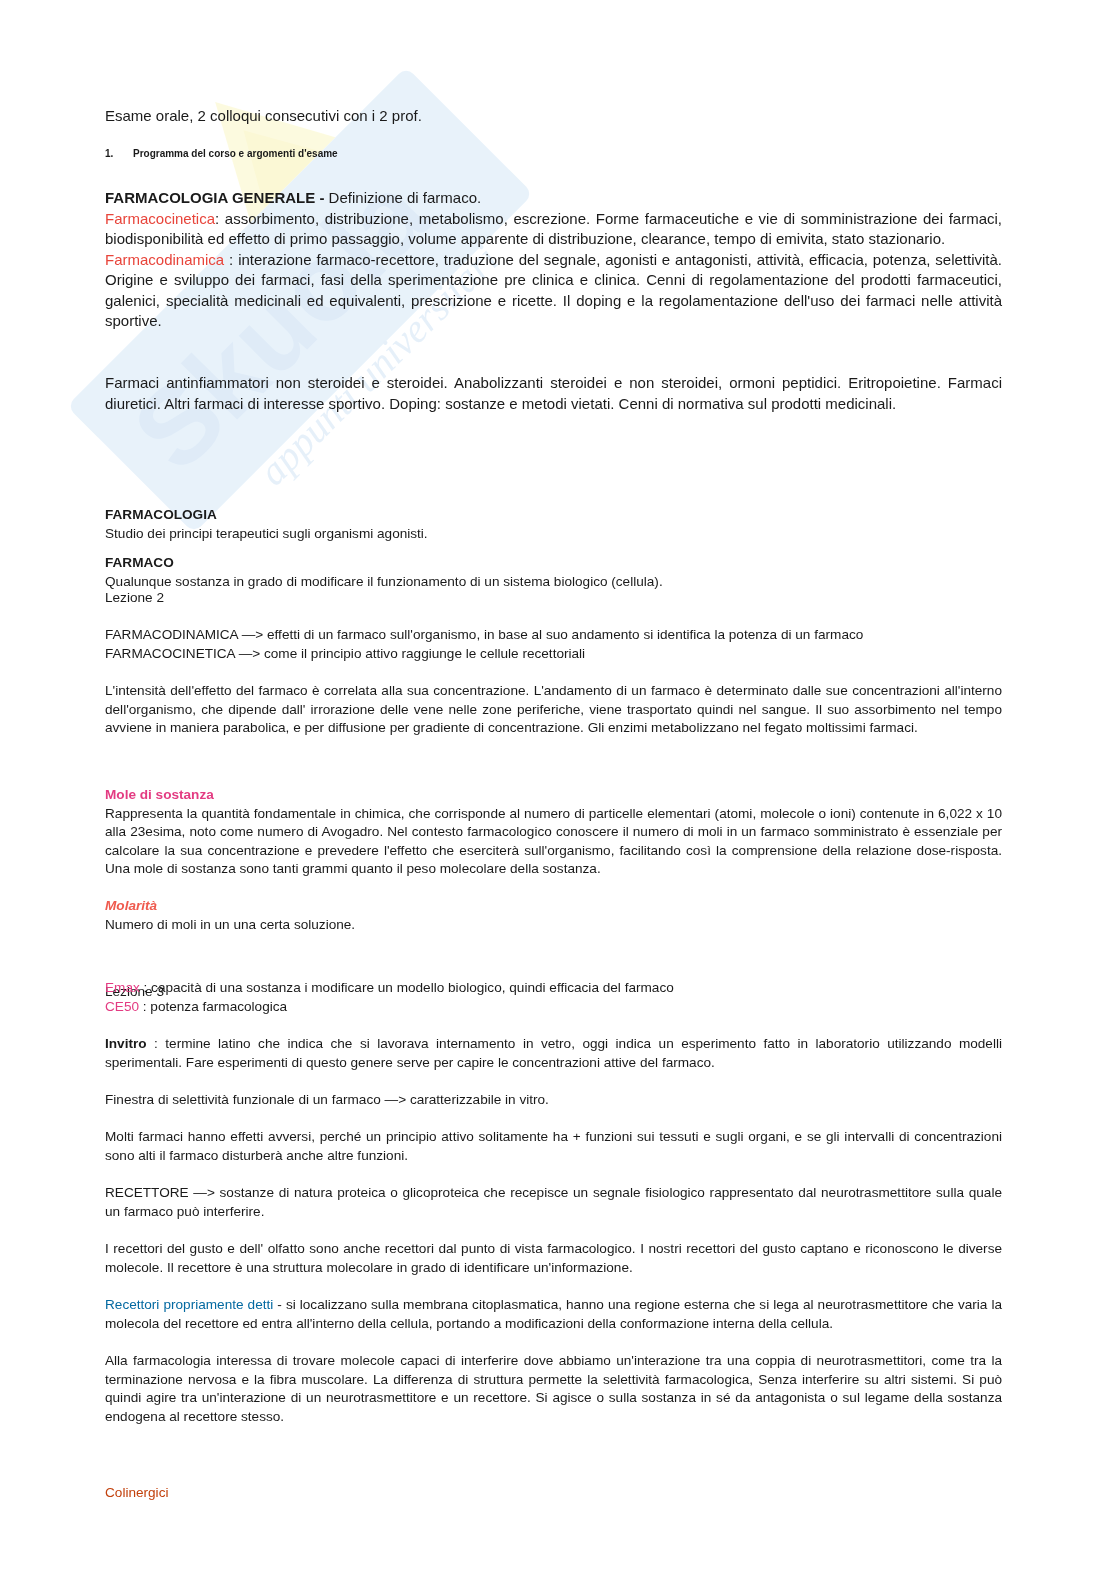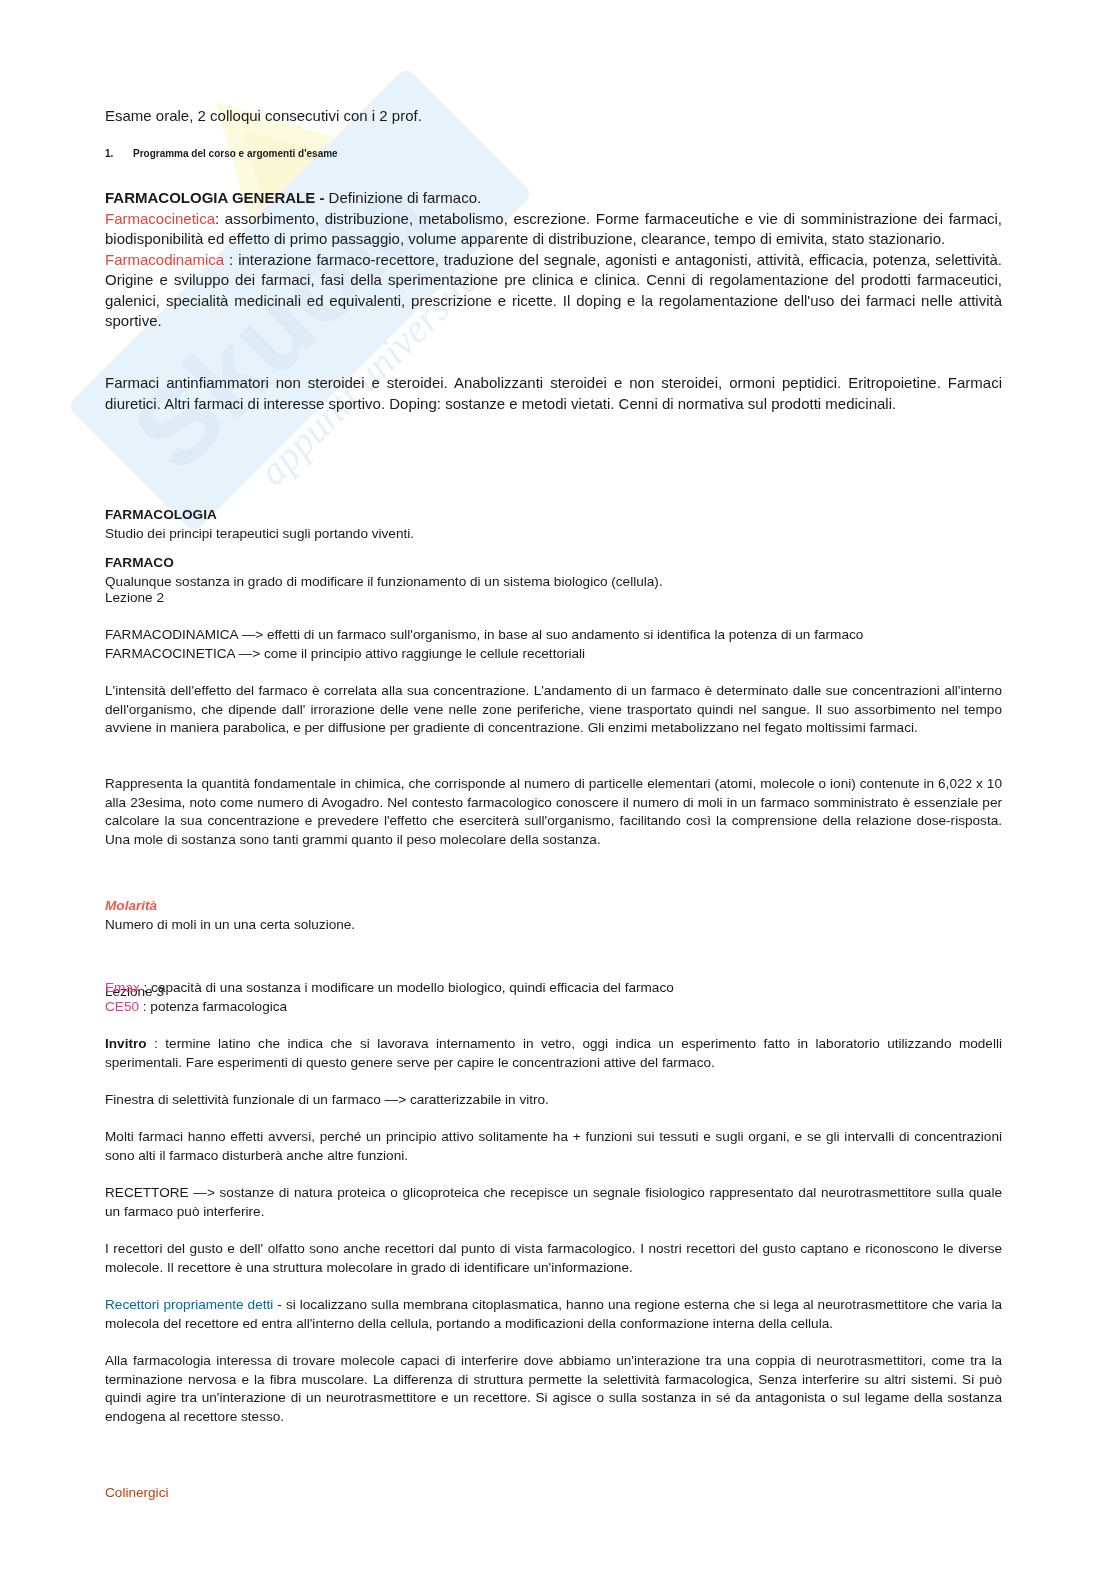--- a/index.html
+++ b/index.html
@@ -47,35 +47,36 @@
     <p><span class="red">Farmacocinetica</span><span>: assorbimento, distribuzione, metabolismo, escrezione. Forme farmaceutiche e vie di somministrazione dei farmaci, biodisponibilità ed effetto di primo passaggio, volume apparente di distribuzione, clearance, tempo di emivita, stato stazionario.</span></p>
     <p><span class="red">Farmacodinamica</span><span> : interazione farmaco-recettore, traduzione del segnale, agonisti e antagonisti, attività, efficacia, potenza, selettività. Origine e sviluppo dei farmaci, fasi della sperimentazione pre clinica e clinica. Cenni di regolamentazione del prodotti farmaceutici, galenici, specialità medicinali ed equivalenti, prescrizione e ricette. Il doping e la regolamentazione dell'uso dei farmaci nelle attività sportive.</span></p>
   </div>
 
   <div class="blk lg" style="top:373px">
     <p>Farmaci antinfiammatori non steroidei e steroidei. Anabolizzanti steroidei e non steroidei, ormoni peptidici. Eritropoietine. Farmaci diuretici. Altri farmaci di interesse sportivo. Doping: sostanze e metodi vietati. Cenni di normativa sul prodotti medicinali.</p>
   </div>
 
   <div class="blk sm" style="top:495px">
     <p class="b">FARMACOLOGIA</p>
-    <p>Studio dei principi terapeutici sugli portando viventi.</p>
+    <p>Studio dei principi terapeutici sugli organismi agonisti.</p>
     <p class="b">FARMACO</p>
     <p>Qualunque sostanza in grado di modificare il funzionamento di un sistema biologico (cellula).</p>
   </div>
 
   <p class="blk sm" style="top:589px">Lezione 2</p>
 
   <div class="blk sm" style="top:626px">
     <p>FARMACODINAMICA —&gt; effetti di un farmaco sull'organismo, in base al suo andamento si identifica la potenza di un farmaco</p>
     <p>FARMACOCINETICA —&gt; come il principio attivo raggiunge le cellule recettoriali</p>
   </div>
 
   <p class="blk sm" style="top:682px">L'intensità dell'effetto del farmaco è correlata alla sua concentrazione. L'andamento di un farmaco è determinato dalle sue concentrazioni all'interno dell'organismo, che dipende dall' irrorazione delle vene nelle zone periferiche, viene trasportato quindi nel sangue. Il suo assorbimento nel tempo avviene in maniera parabolica, e per diffusione per gradiente di concentrazione. Gli enzimi metabolizzano nel fegato moltissimi farmaci.</p>
 
   <div class="blk sm" style="top:775px">
+    <p class="b pink">Mole di sostanza</p>
     <p>Rappresenta la quantità fondamentale in chimica, che corrisponde al numero di particelle elementari (atomi, molecole o ioni) contenute in 6,022 x 10 alla 23esima, noto come numero di Avogadro. Nel contesto farmacologico conoscere il numero di moli in un farmaco somministrato è essenziale per calcolare la sua concentrazione e prevedere l'effetto che eserciterà sull'organismo, facilitando così la comprensione della relazione dose-risposta. Una mole di sostanza sono tanti grammi quanto il peso molecolare della sostanza.</p>
   </div>
 
   <div class="blk sm" style="top:886px">
     <p class="b salmon">Molarità</p>
     <p>Numero di moli in un una certa soluzione.</p>
   </div>
 
   <p class="blk sm" style="top:983px">Lezione 3</p>
 

